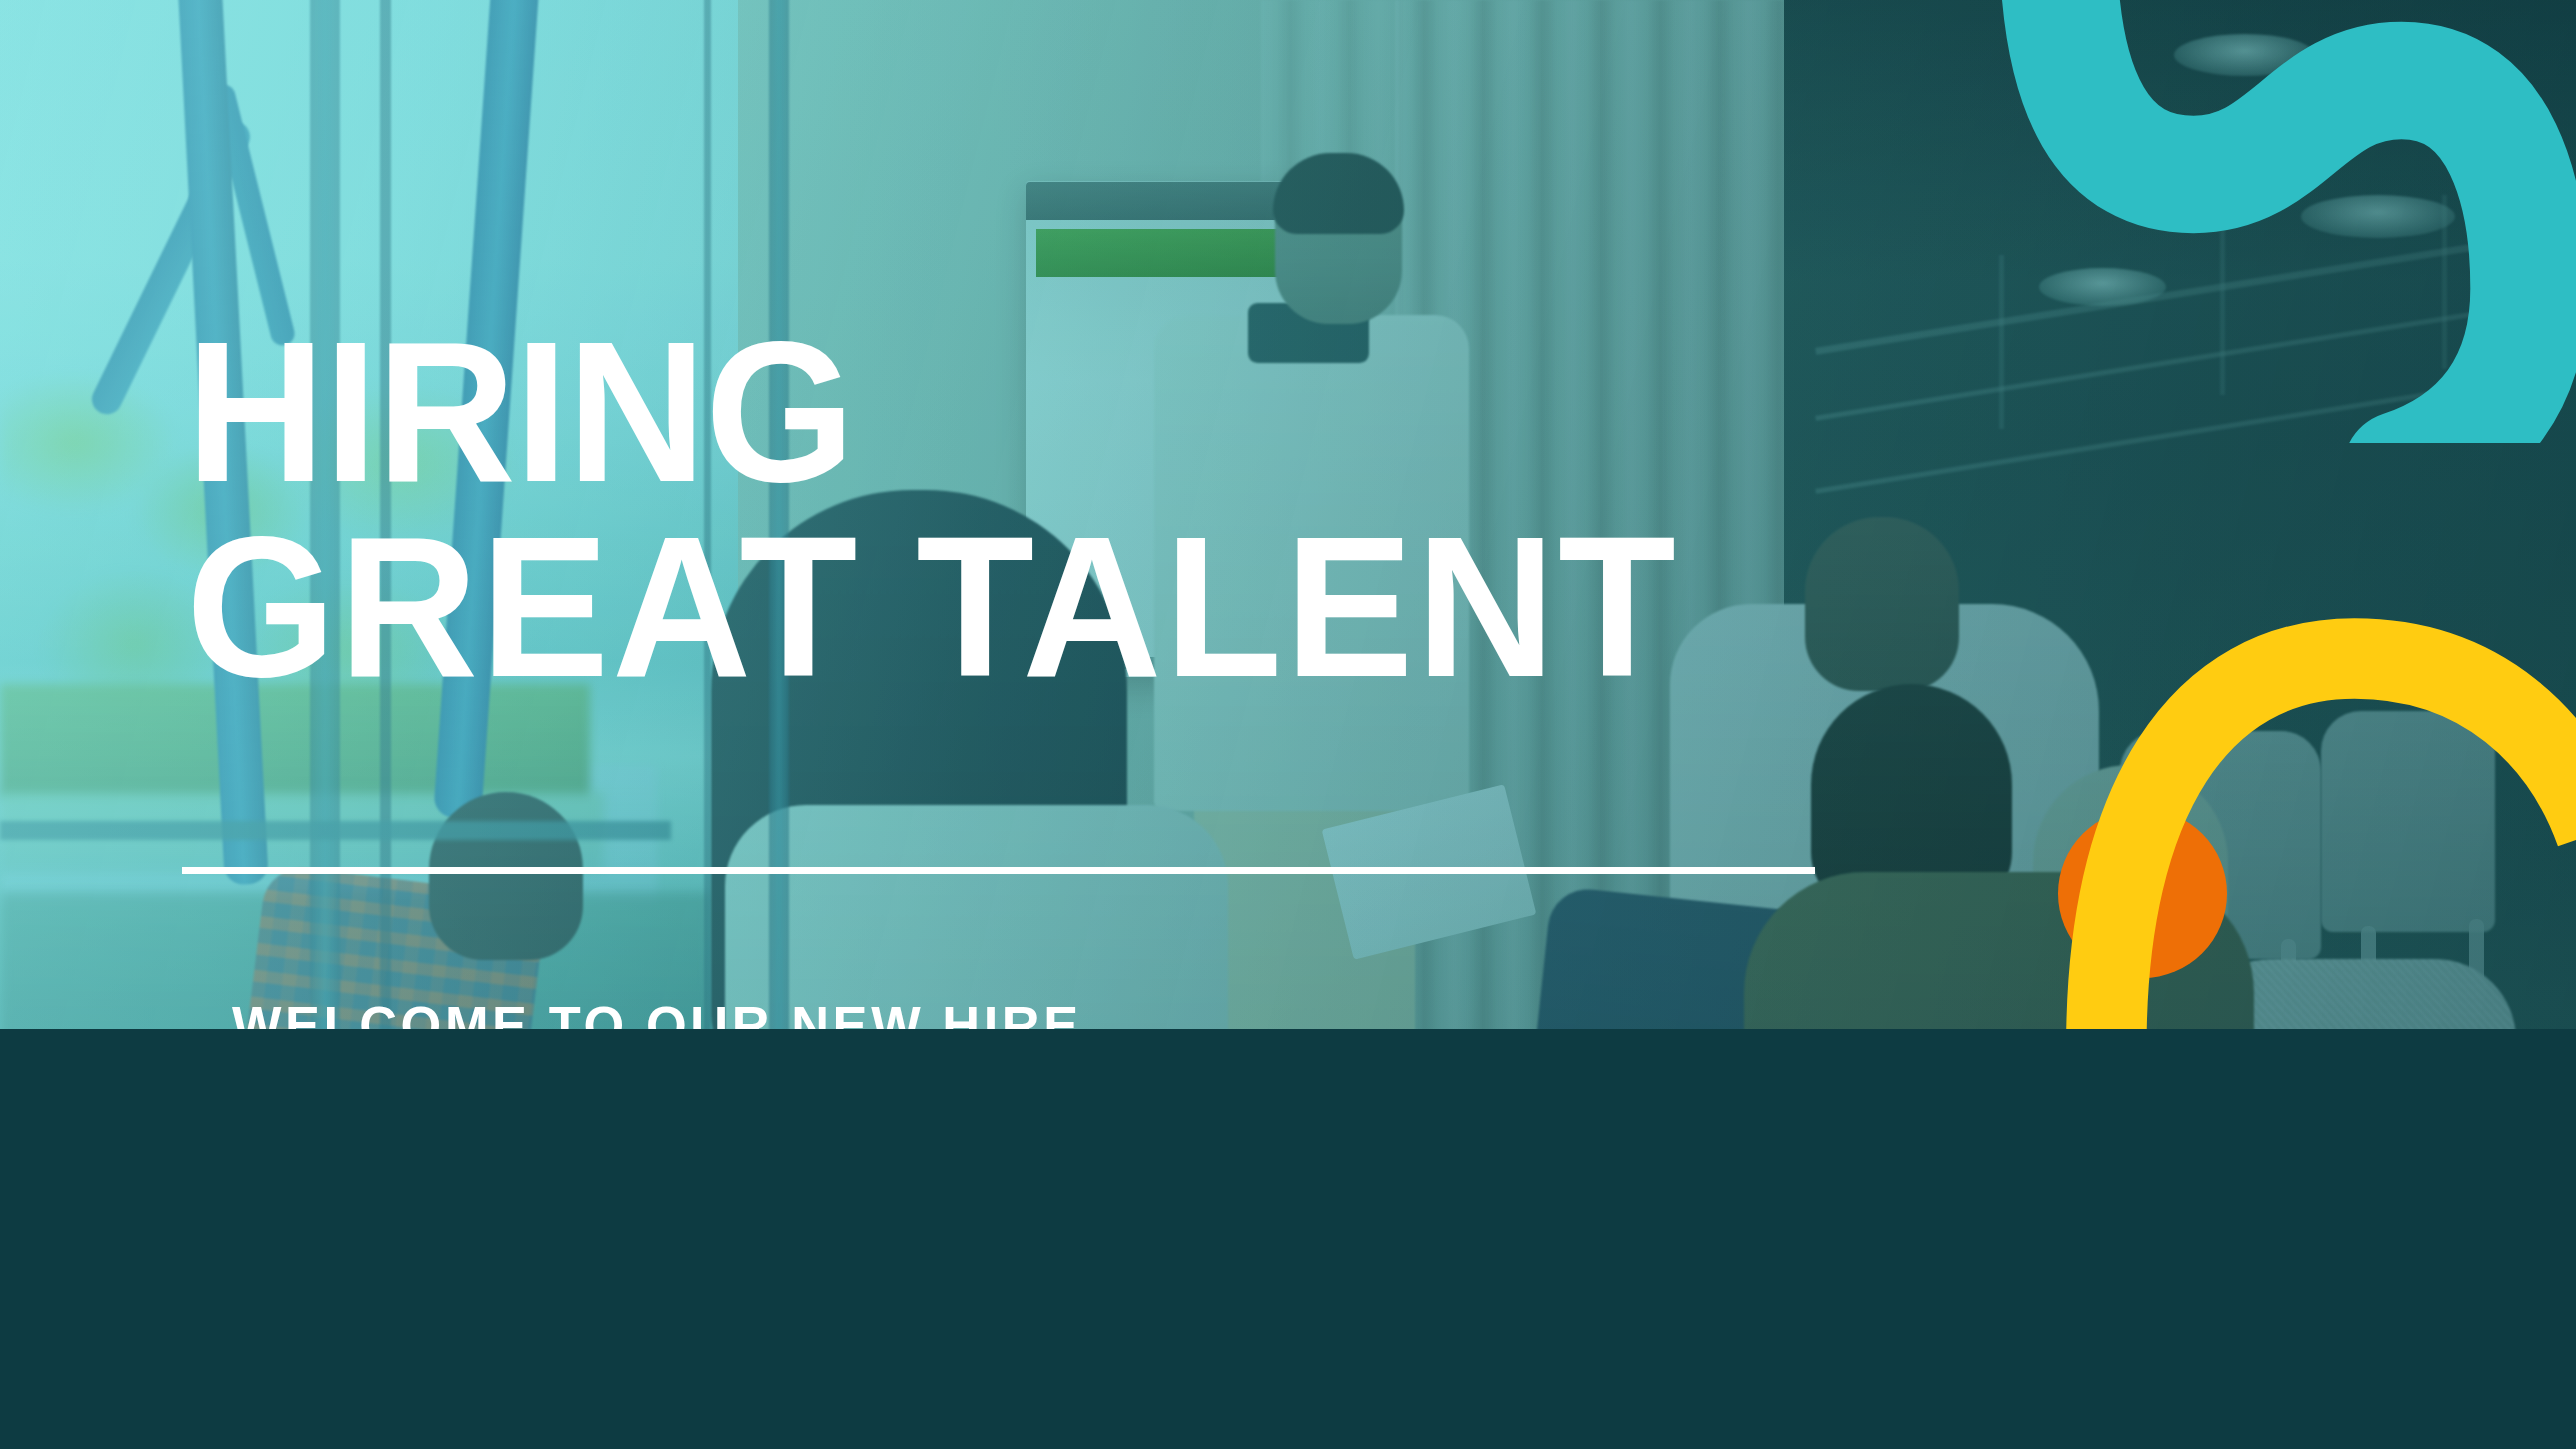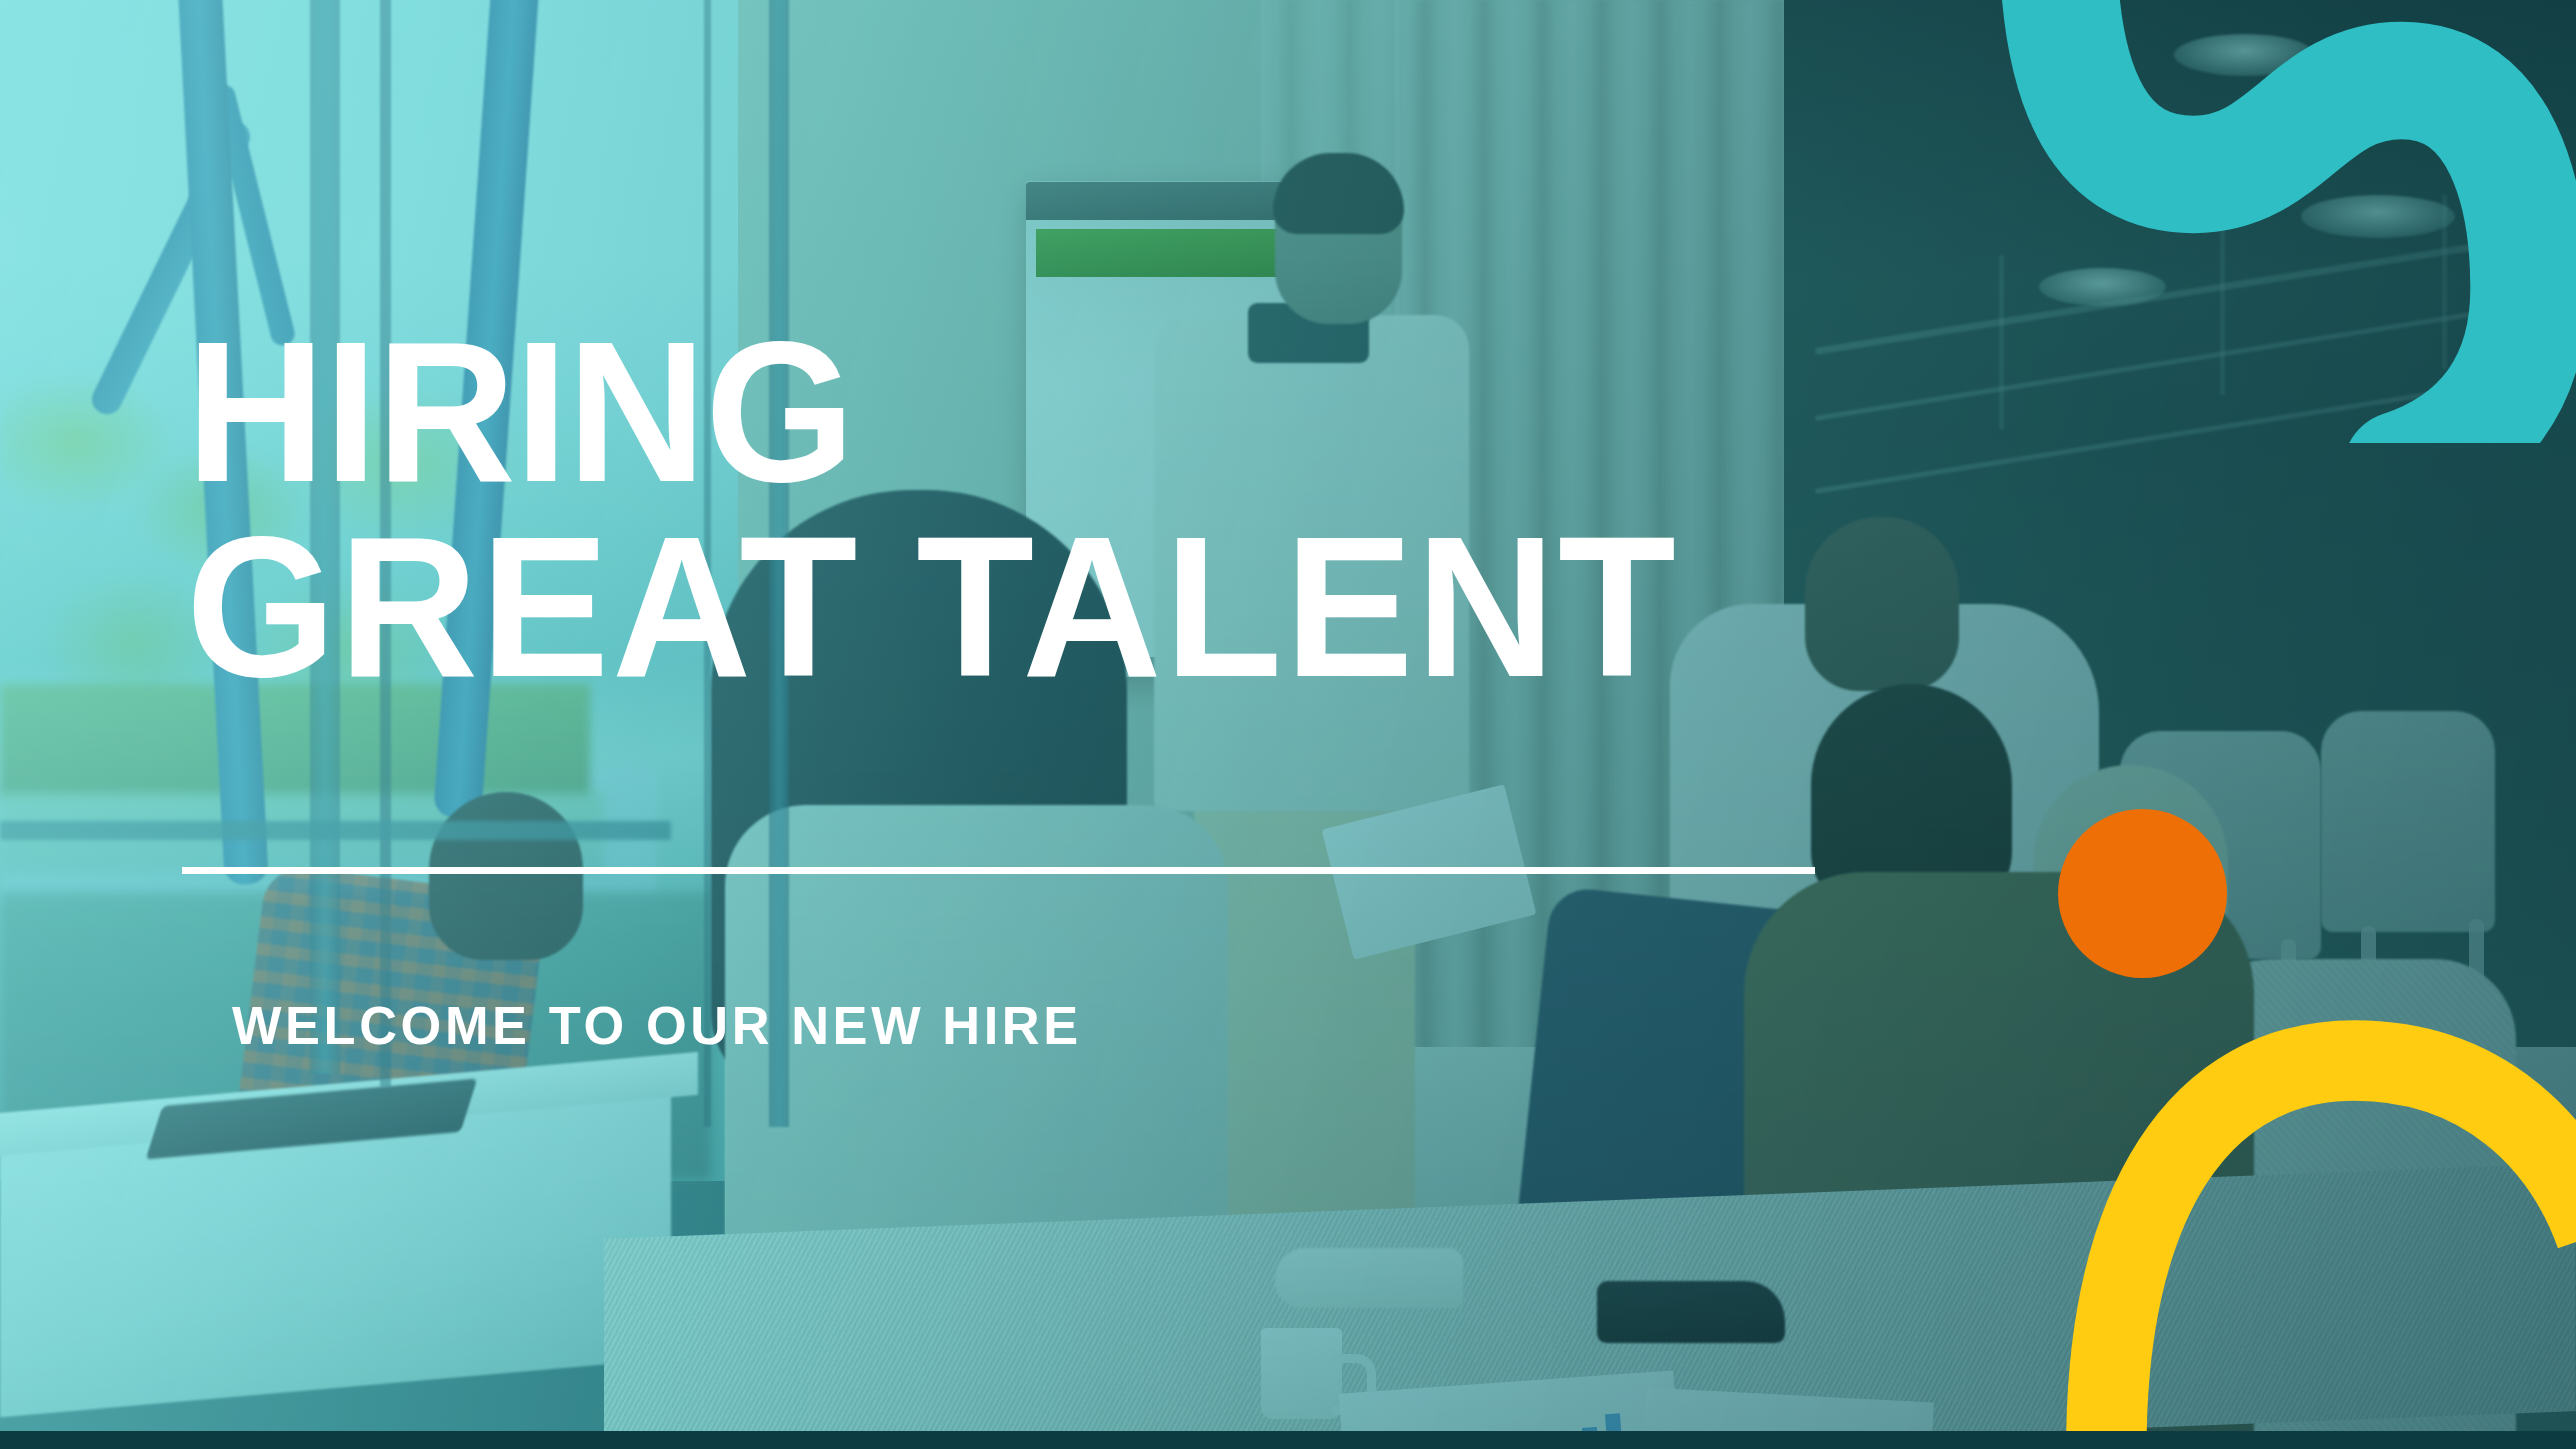--- a/index.html
+++ b/index.html
@@ -4,21 +4,21 @@
 <title>Hiring Great Talent</title>
 <style>
   html, body {
     margin: 0;
     padding: 0;
     background: #0d3b42;
   }
   #poster {
     position: relative;
     width: 2576px;
-    height: 1431px;
+    height: 1029px;
     overflow: hidden;
     font-family: "Liberation Sans", "DejaVu Sans", sans-serif;
     background: #2a6b72;
     user-select: none;
   }
 
   
   .photo {
     position: absolute;
     inset: 0;

